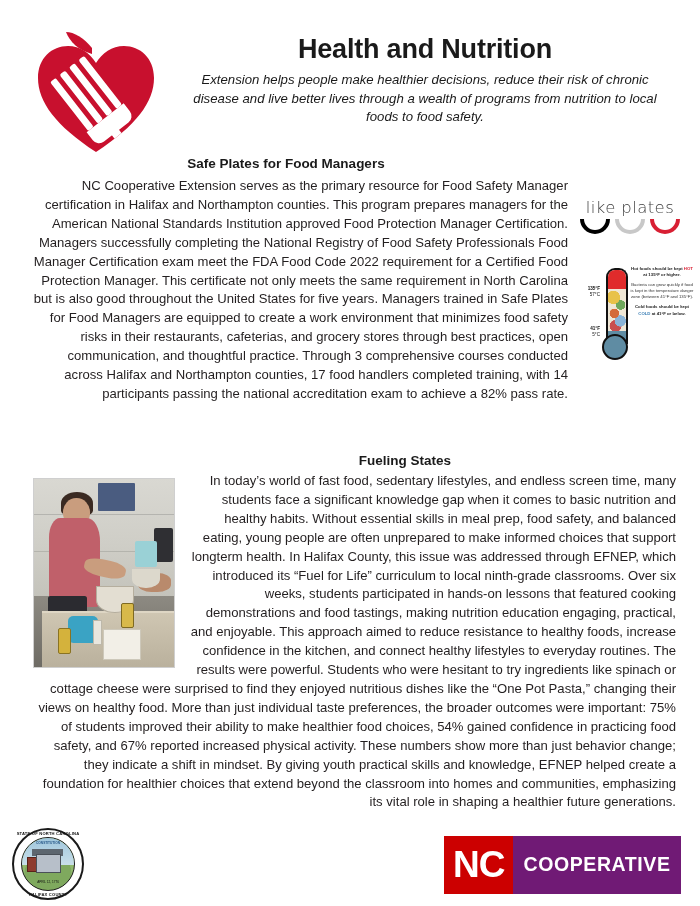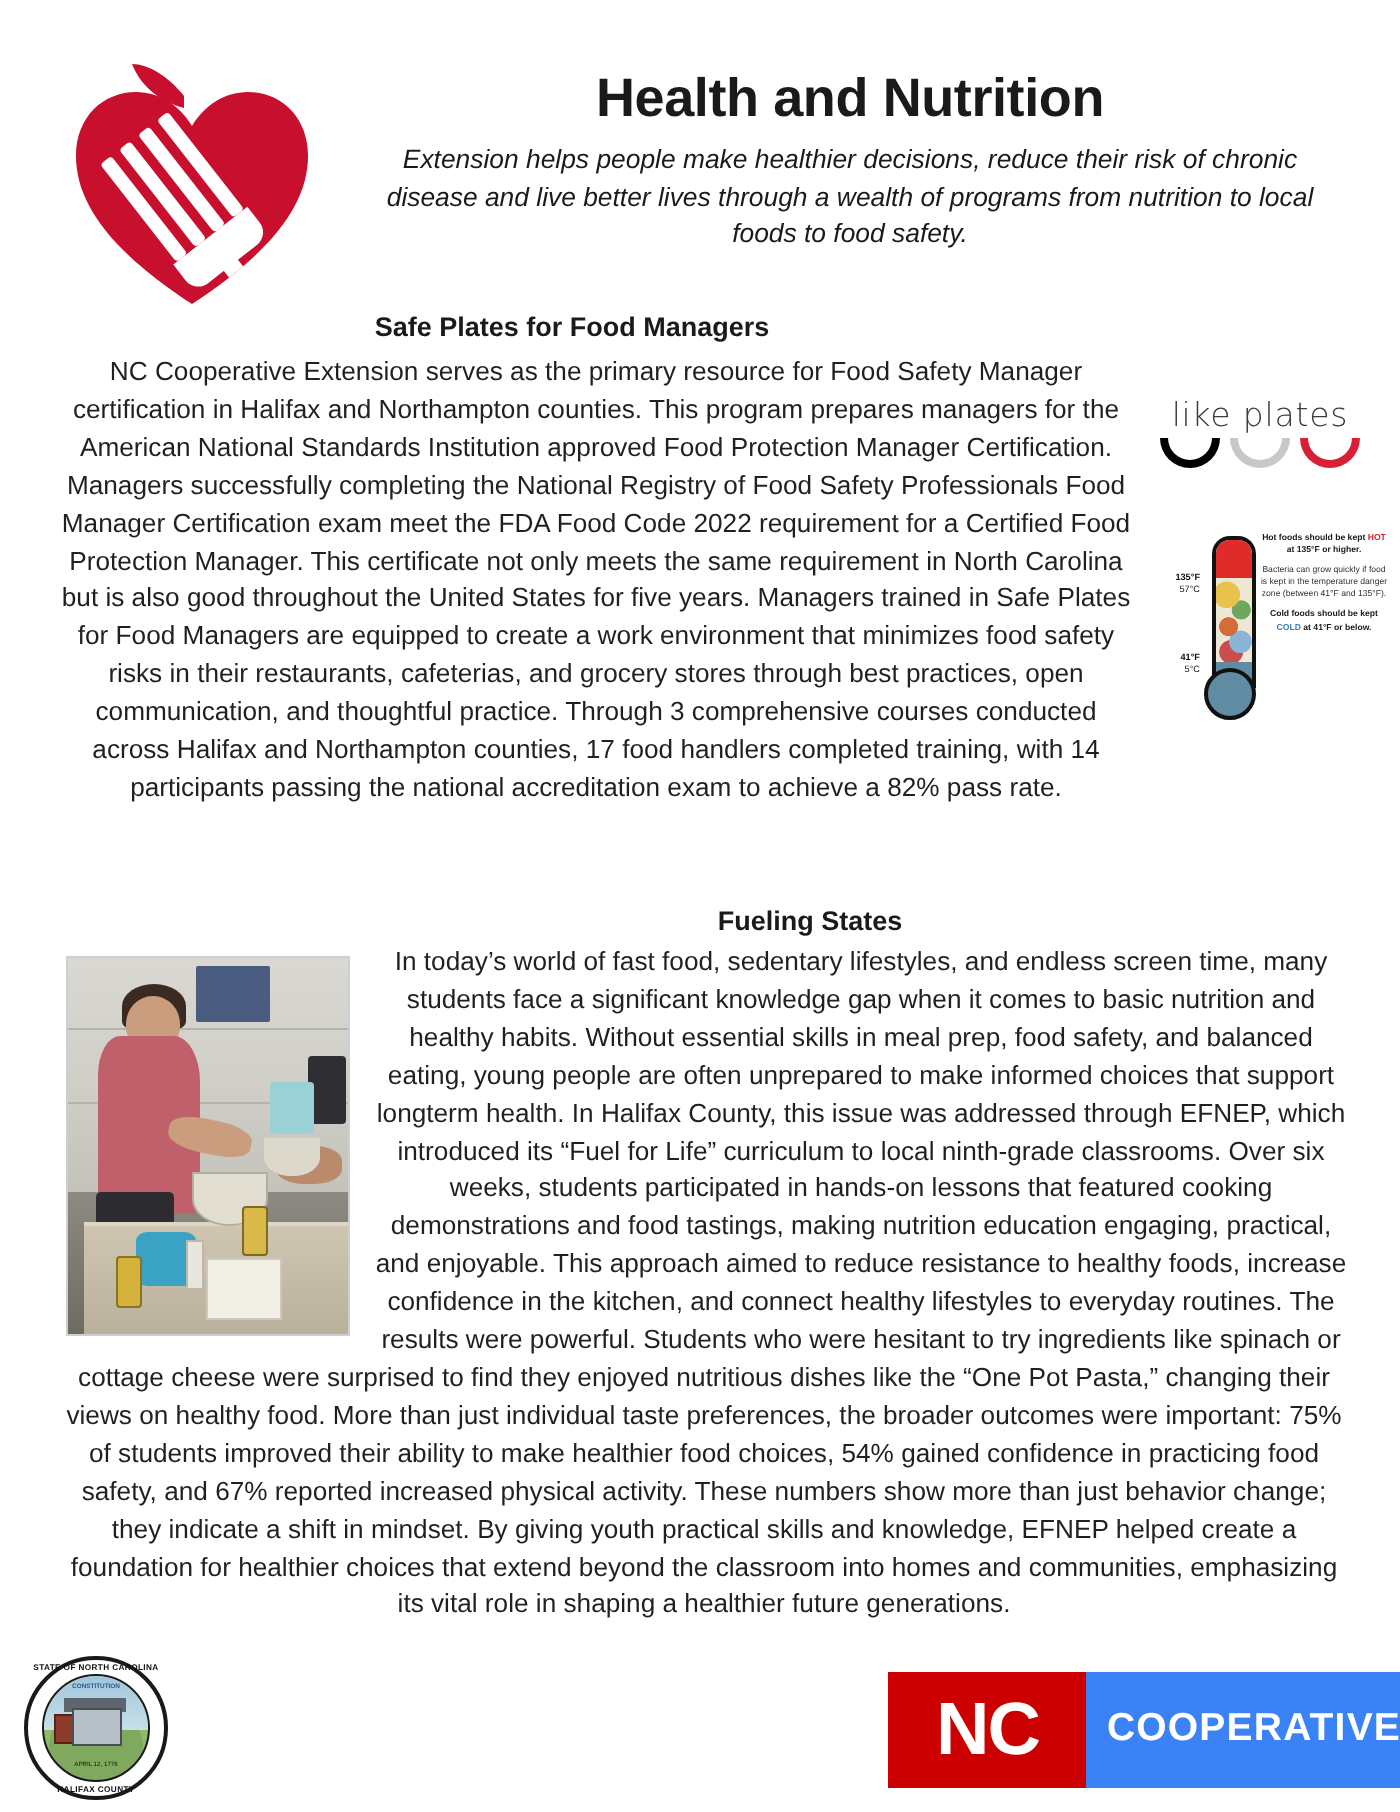--- a/index.html
+++ b/index.html
@@ -60,21 +60,21 @@
   }
   #sp-heading { left: 0; top: 156px; width: 572px; }
   #ff-heading { left: 170px; top: 453px; width: 470px; }
 
   
   .body-text {
     position: absolute;
     font-size: 13.1px;
     line-height: 1.445;
     color: #231f20;
-    text-align: center;
+    text-align: right;
   }
   #para-safeplates {
     left: 28px; top: 177px; width: 540px;
   }
   #para-fueling-wrap {
     left: 28px; top: 472px; width: 648px;
   }
   .photo-float {
     float: left;
     width: 140px;
@@ -345,31 +345,31 @@
   .nc-logo {
     position: absolute;
     left: 444px; top: 836px;
     height: 58px;
     display: flex;
     align-items: stretch;
   }
   .nc-red {
     background: #cc0000;
     display: flex; align-items: center; justify-content: center;
-    padding: 0 24px;
+    padding: 0 9px;
   }
   .nc-red span {
     color: #ffffff;
     font-size: 37px;
     font-weight: bold;
     letter-spacing: -1px;
     font-family: "Liberation Sans", sans-serif;
   }
   .nc-blue {
-    background: #3b82f6;
+    background: #701a75;
     display: flex; flex-direction: column;
     align-items: flex-start; justify-content: center;
     padding: 0 10px 0 10px;
   }
   .nc-blue span {
     color: #ffffff;
     font-weight: bold;
     font-size: 19.5px;
     letter-spacing: 0.6px;
     line-height: 1.12;

